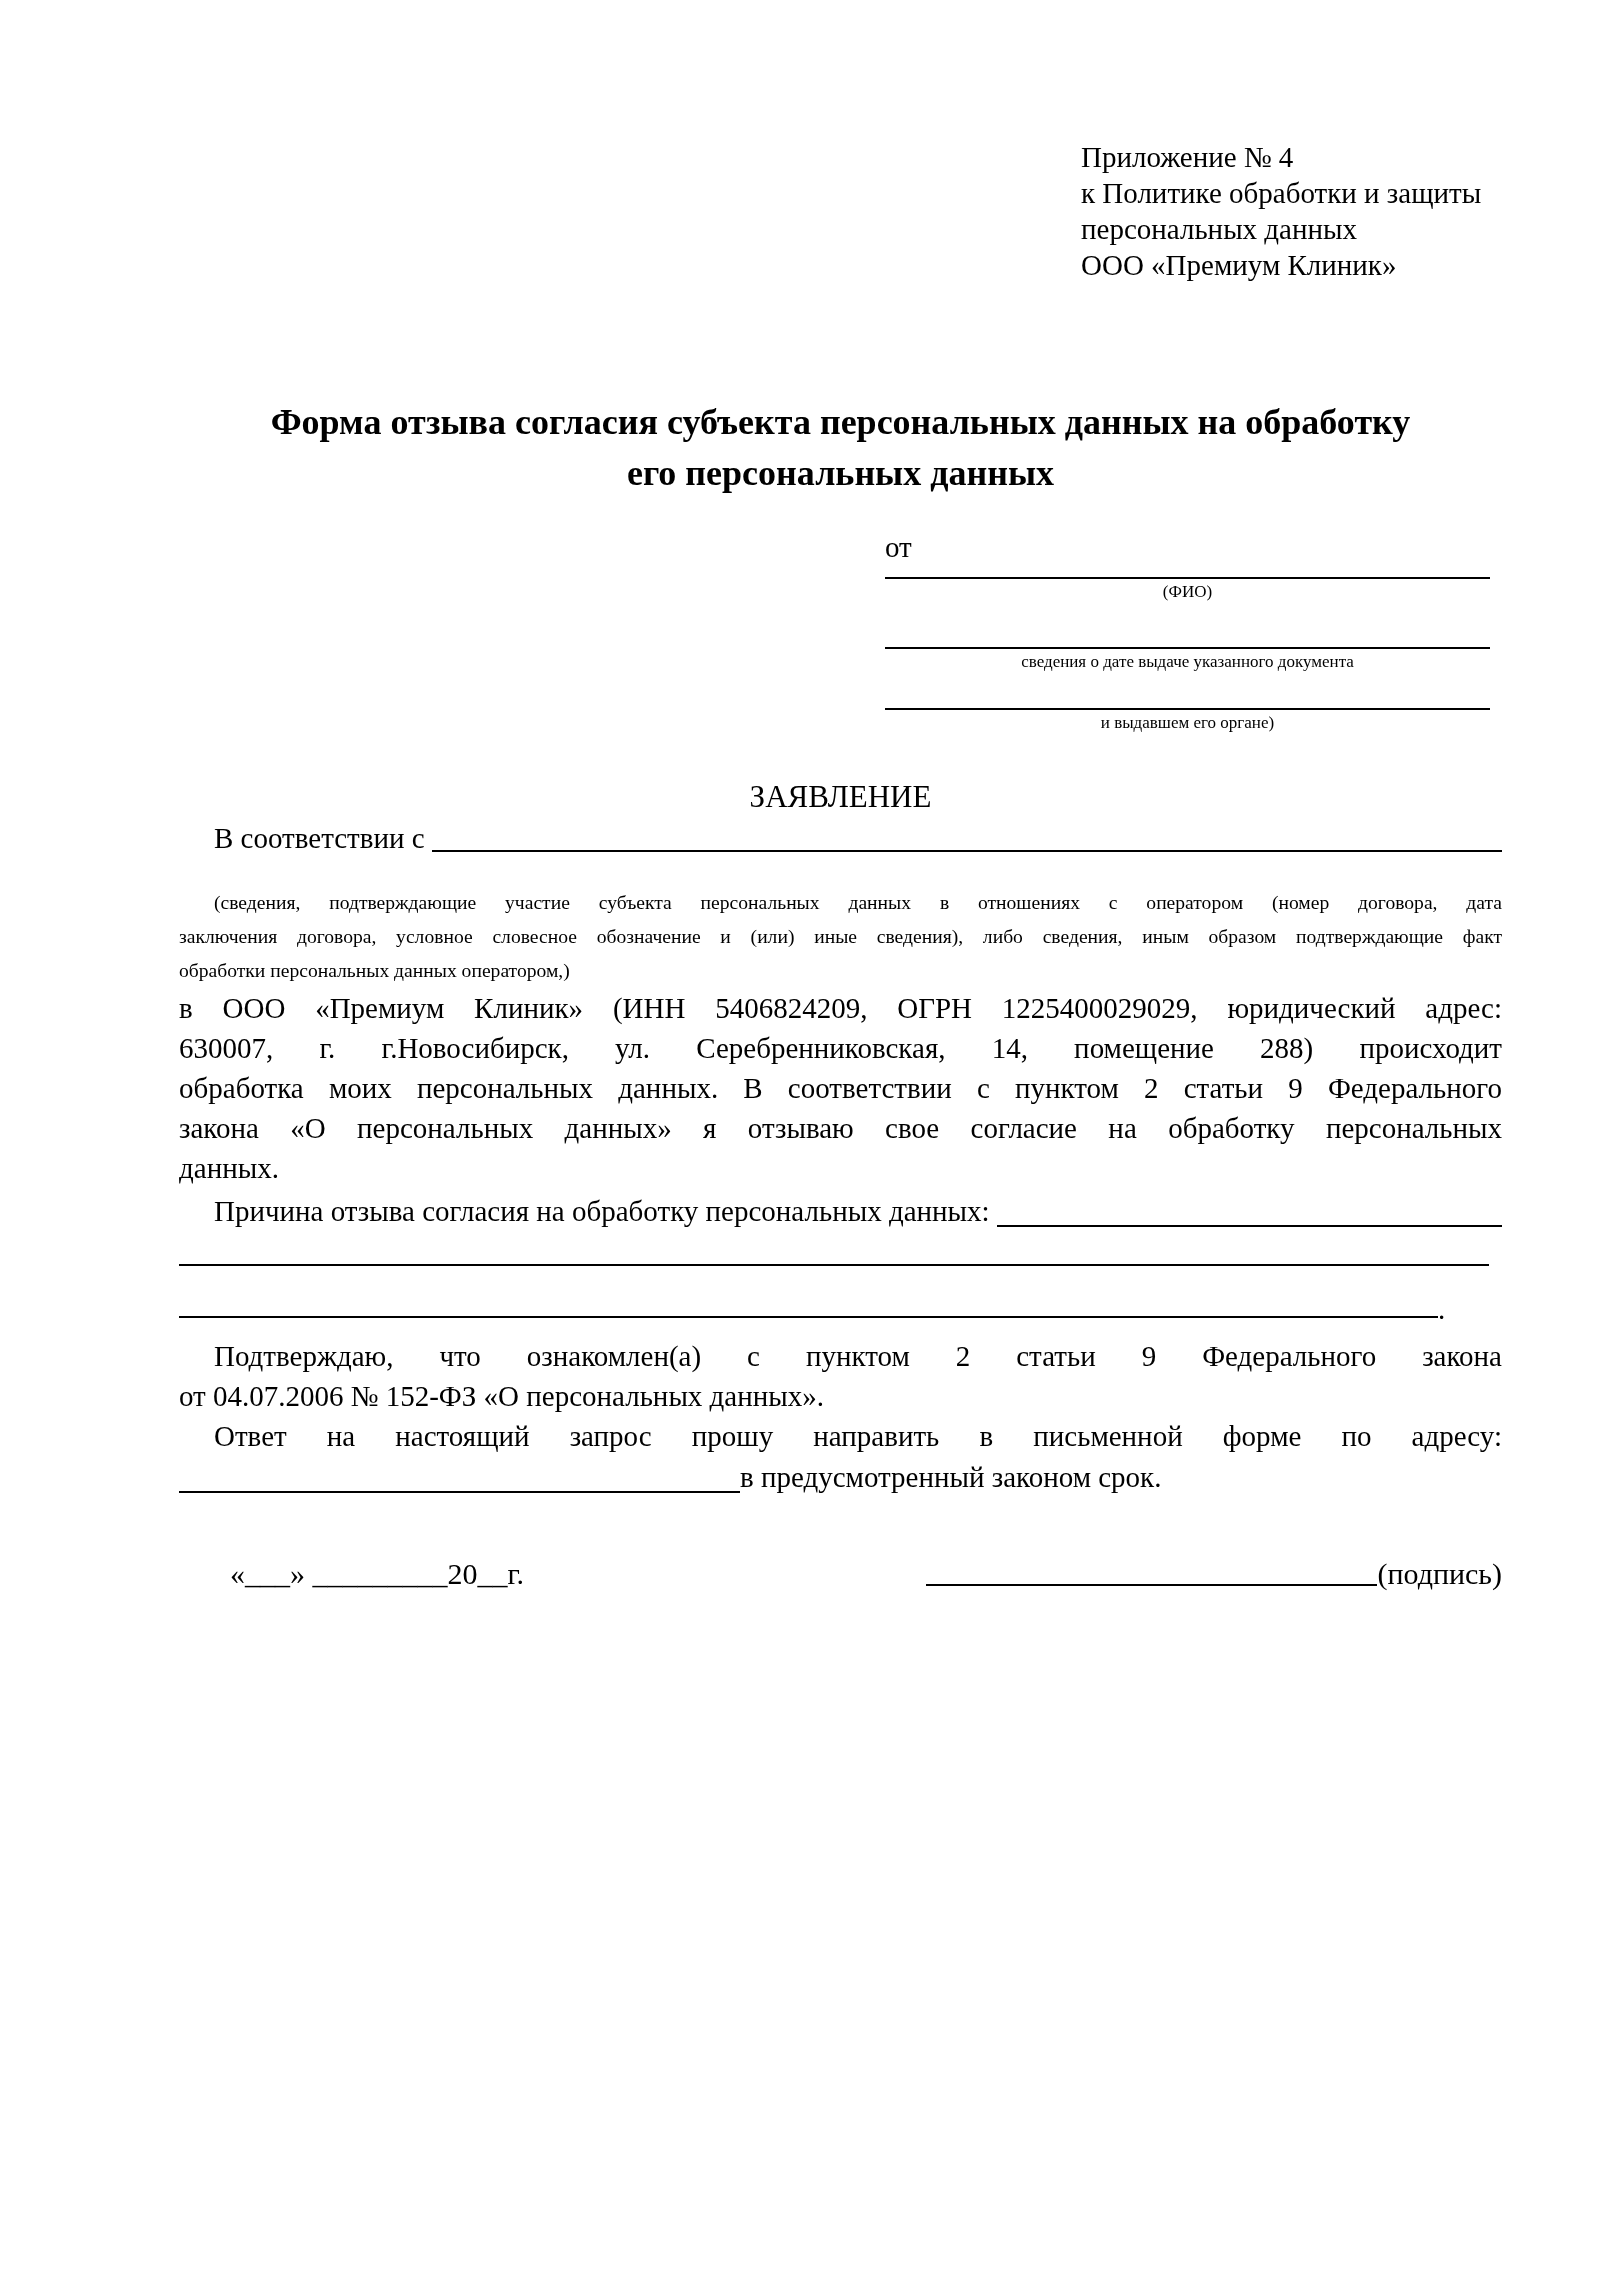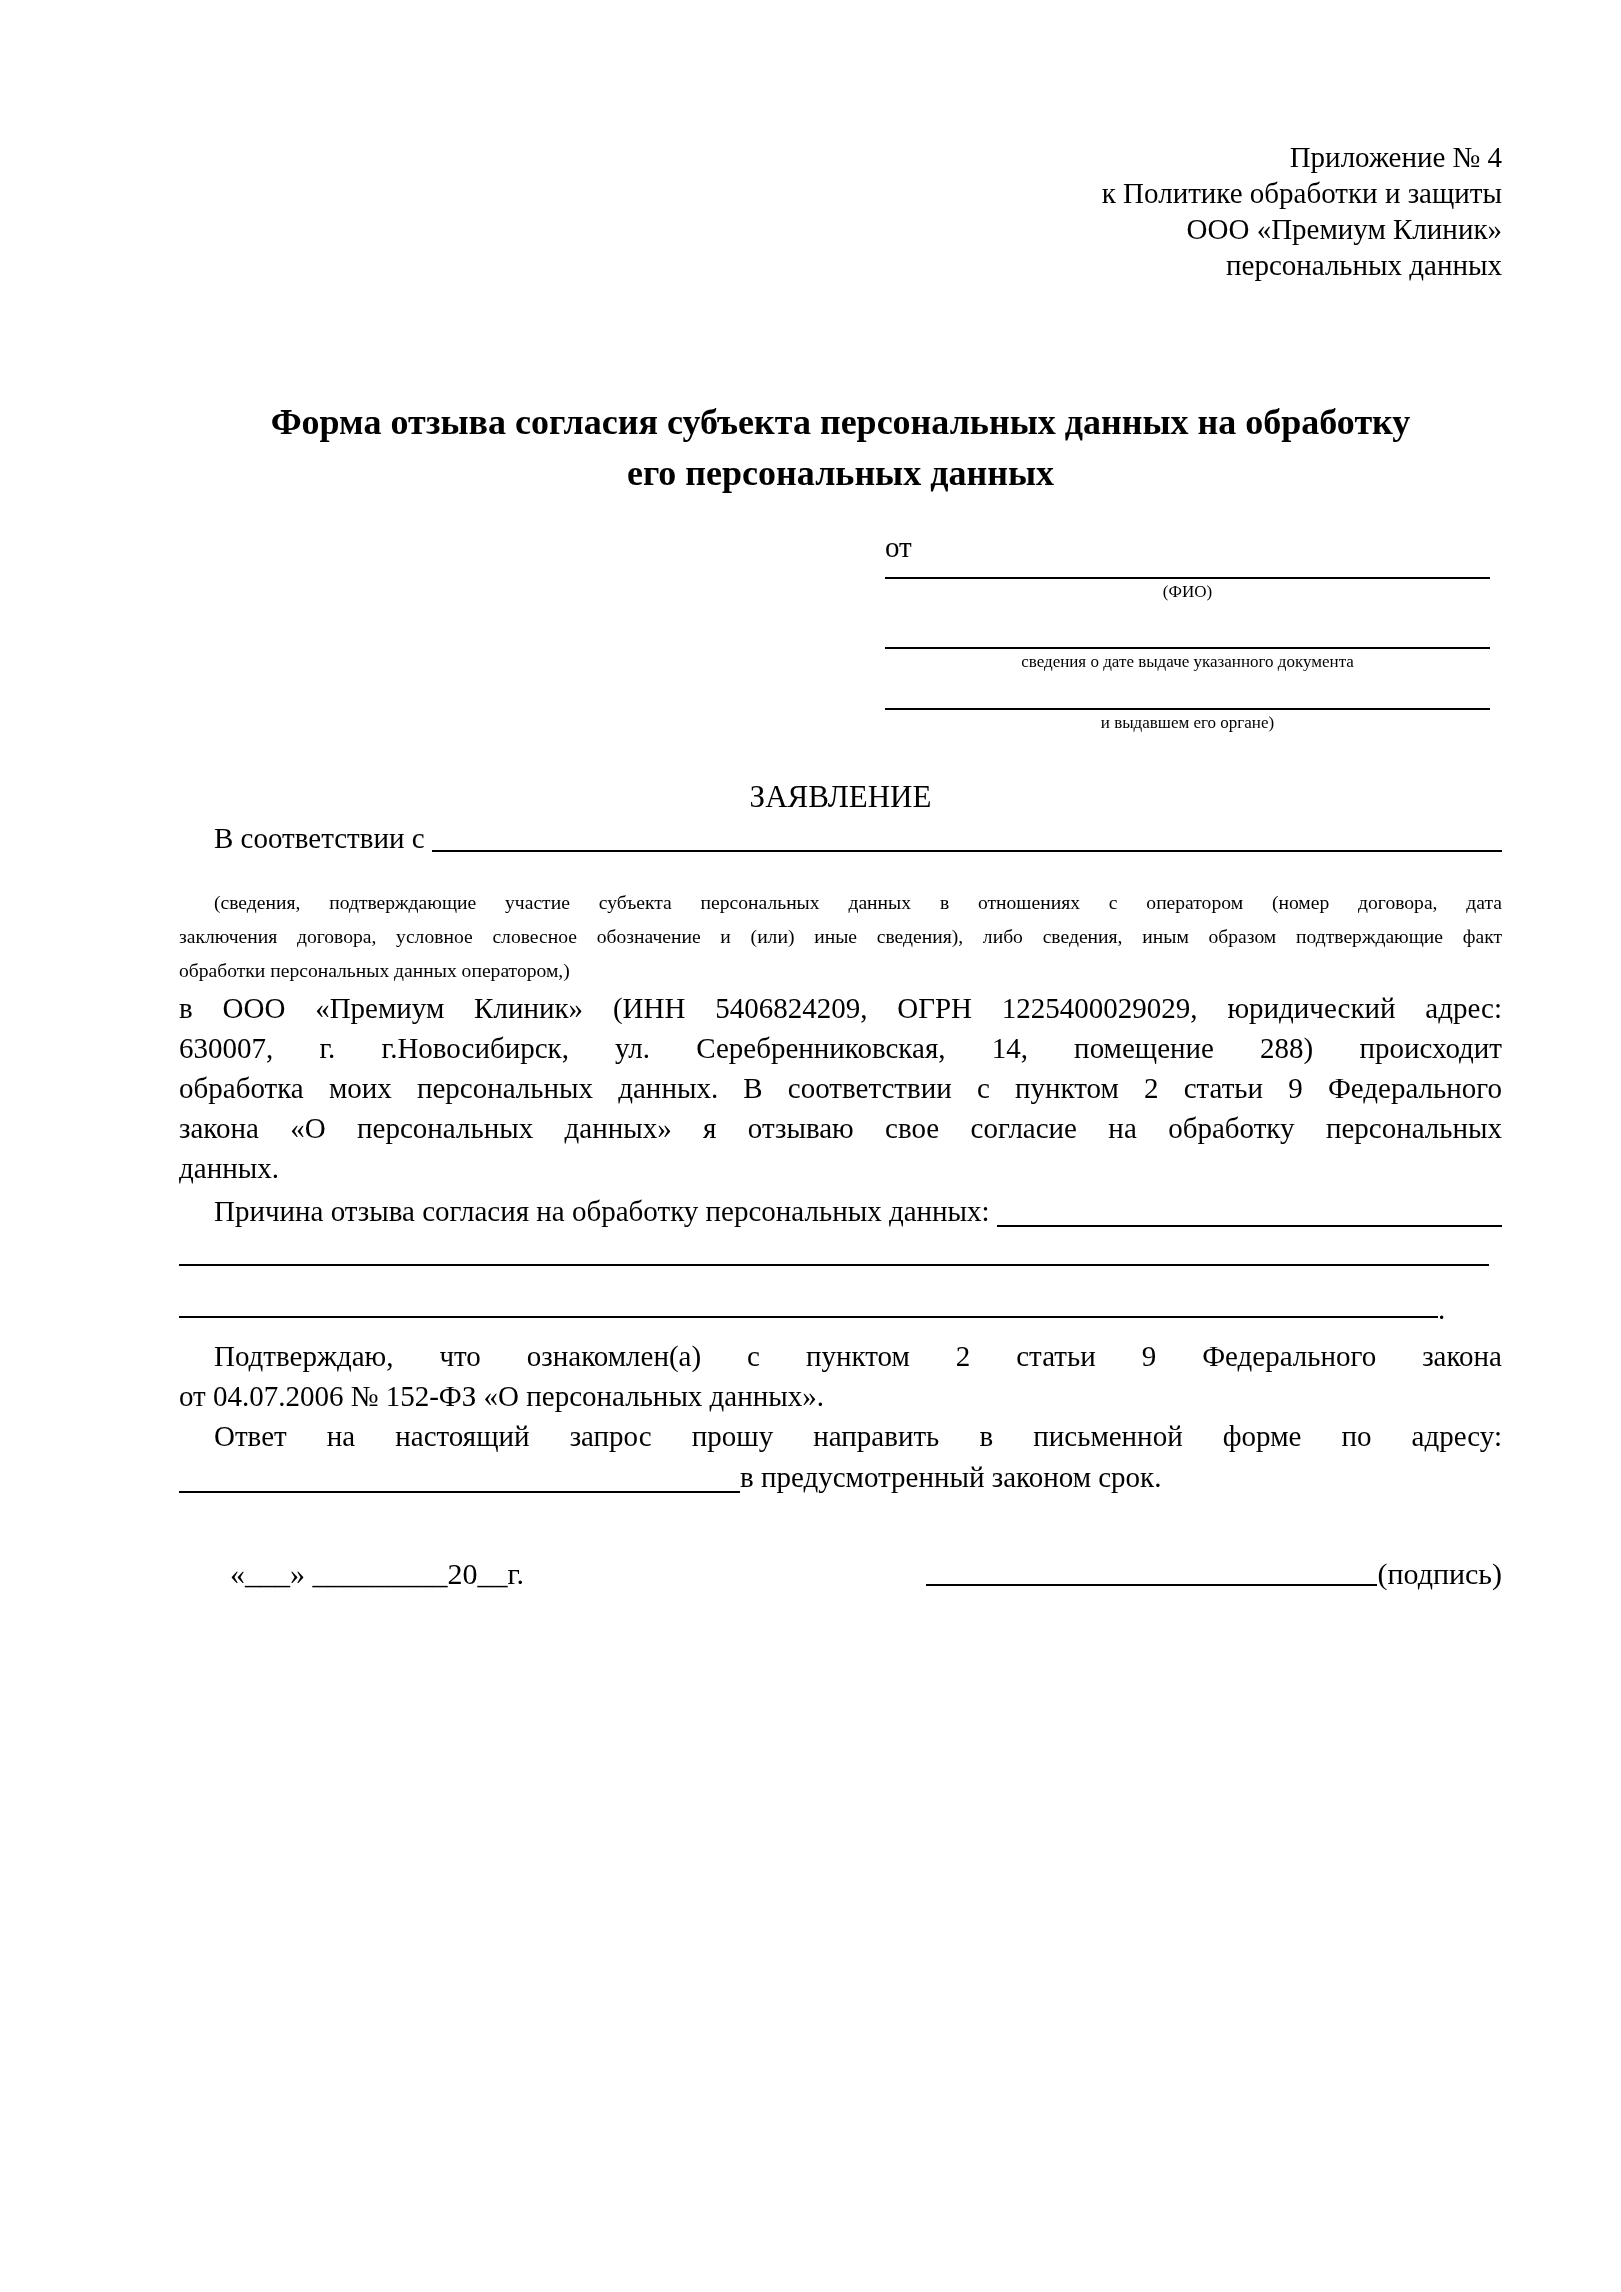--- a/index.html
+++ b/index.html
@@ -8,21 +8,21 @@
     position:relative;
     width:1621px; height:2293px;
     margin:0 auto;
     background:#ffffff;
     color:#000000;
     font-family:"Liberation Serif","DejaVu Serif",serif;
   }
   .content { position:absolute; left:179px; right:119px; top:0; }
 
   
-  .appendix { margin-top:139px; margin-left:902px; font-size:29px; line-height:36px;text-align:right; }
+  .appendix { margin-top:139px; margin-left:902px; font-size:29px; line-height:36px; }
 
   
   .title { margin-top:114px; text-align:center; font-weight:bold; font-size:36px; line-height:51px; }
 
   
   .addressee { margin-top:29px; margin-left:706px; width:605px; font-size:29px; }
   .addr-to, .addr-from { line-height:39px; }
   .field-line { height:0; border-top:2.9px solid #000; }
   .field-caption { text-align:center; font-size:17px; line-height:25.5px; }
   .f1 { margin-top:9.8px; }
@@ -68,22 +68,22 @@
 </style>
 </head>
 <body>
 
 <div class="page">
   <div class="content">
 
     <div class="appendix">
       <div>Приложение № 4</div>
       <div>к Политике обработки и защиты</div>
+      <div>персональных данных</div>
       <div>ООО «Премиум Клиник»</div>
-      <div>персональных данных</div>
     </div>
 
     <div class="title">
       <div>Форма отзыва согласия субъекта персональных данных на обработку</div>
       <div>его персональных данных</div>
     </div>
 
     <div class="addressee">
       <div class="addr-from">от</div>
 

